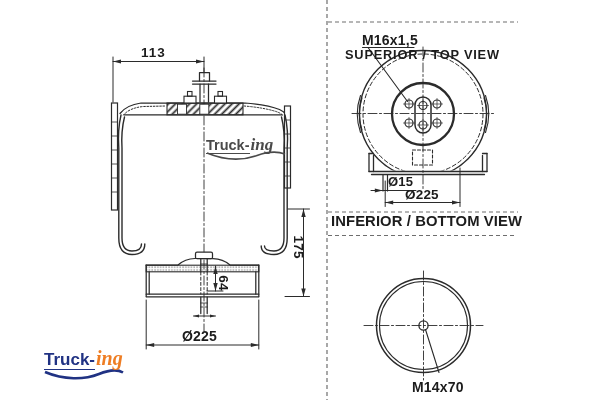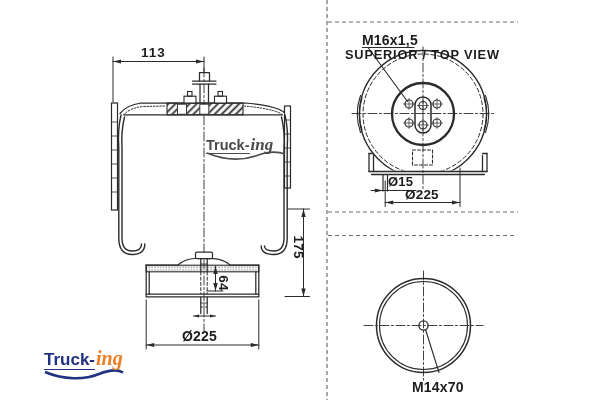--- a/index.html
+++ b/index.html
@@ -200,20 +200,21 @@
   <div class="lbl" id="dim178">113</div>
   <div class="lbl rot90" id="dim175">175</div>
   <div class="lbl rot90" id="dim64">64</div>
   <div class="lbl" id="dim225s">Ø225</div>
 
   <div class="lbl" id="hdrTop">SUPERIOR / TOP VIEW</div>
   <div class="lbl" id="m16">M16x1,5</div>
   <div class="lbl" id="d15">Ø15</div>
   <div class="lbl" id="d225t">Ø225</div>
 
+  <div class="lbl" id="hdrBottom">INFERIOR / BOTTOM VIEW</div>
   <div class="lbl" id="m14">M14x70</div>
 
   <div class="wm">
     <span class="b">Truck-</span><span class="s">ing</span>
   </div>
 
   <div class="logo">
     <span class="b">Truck-</span><span class="s">ing</span>
   </div>
 

